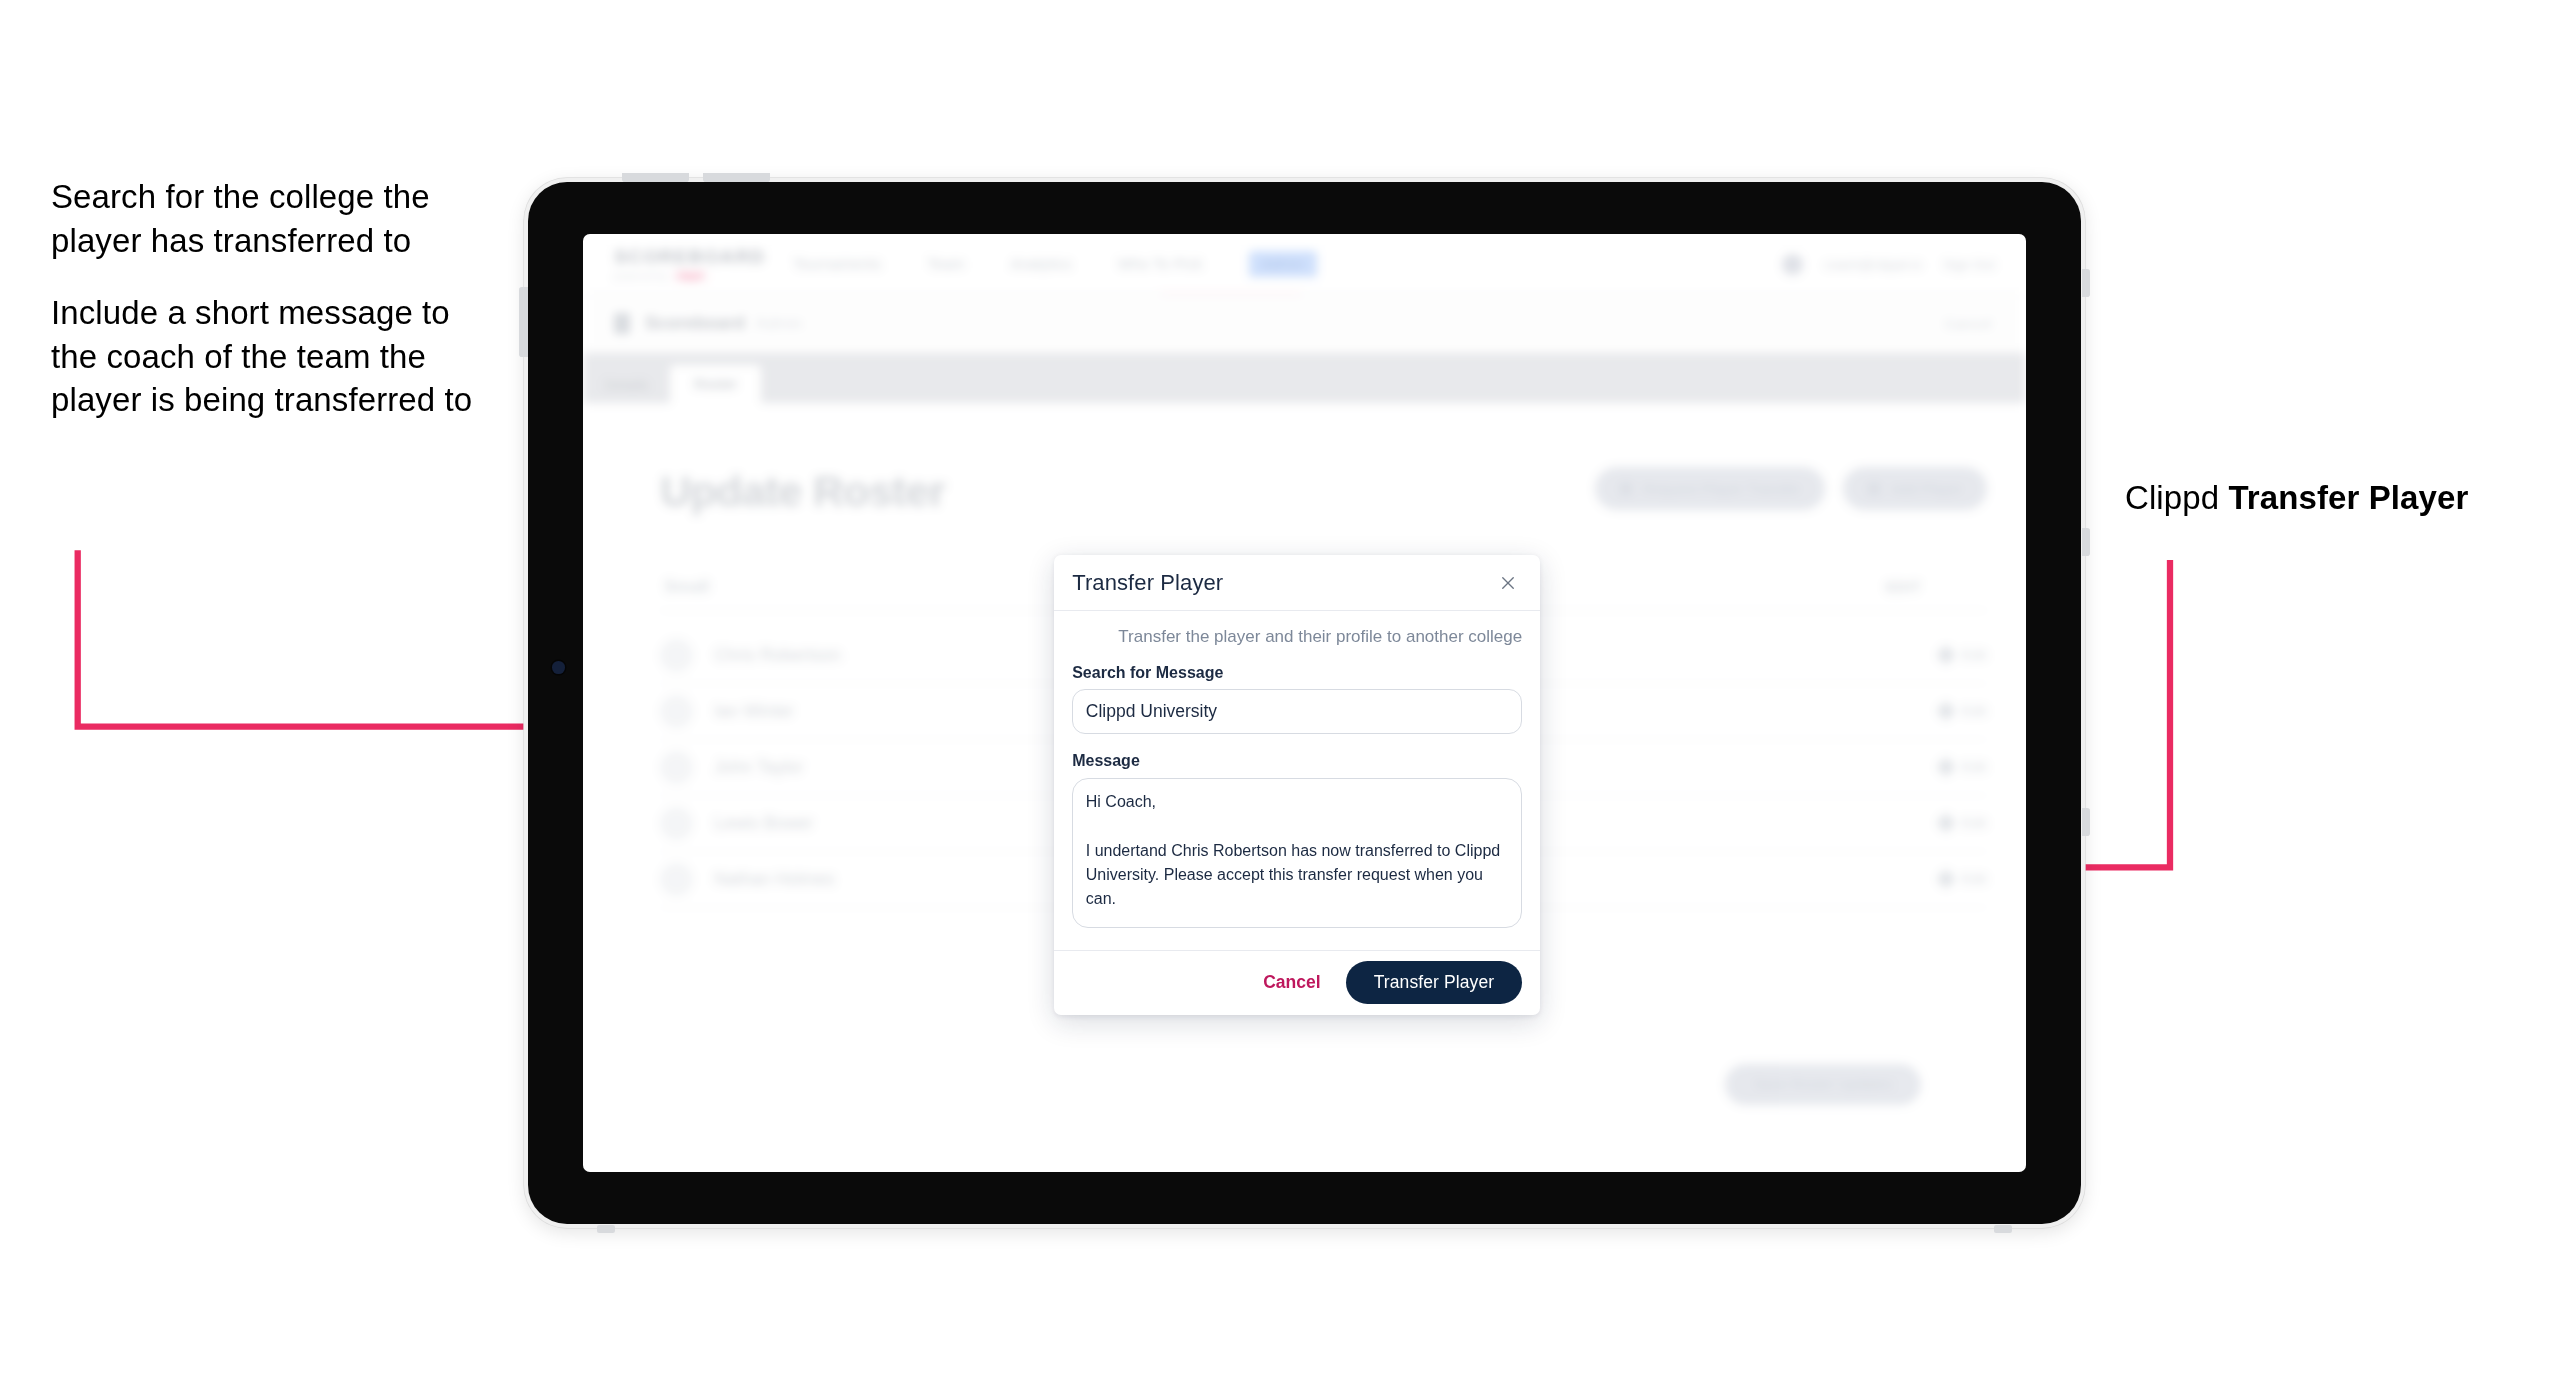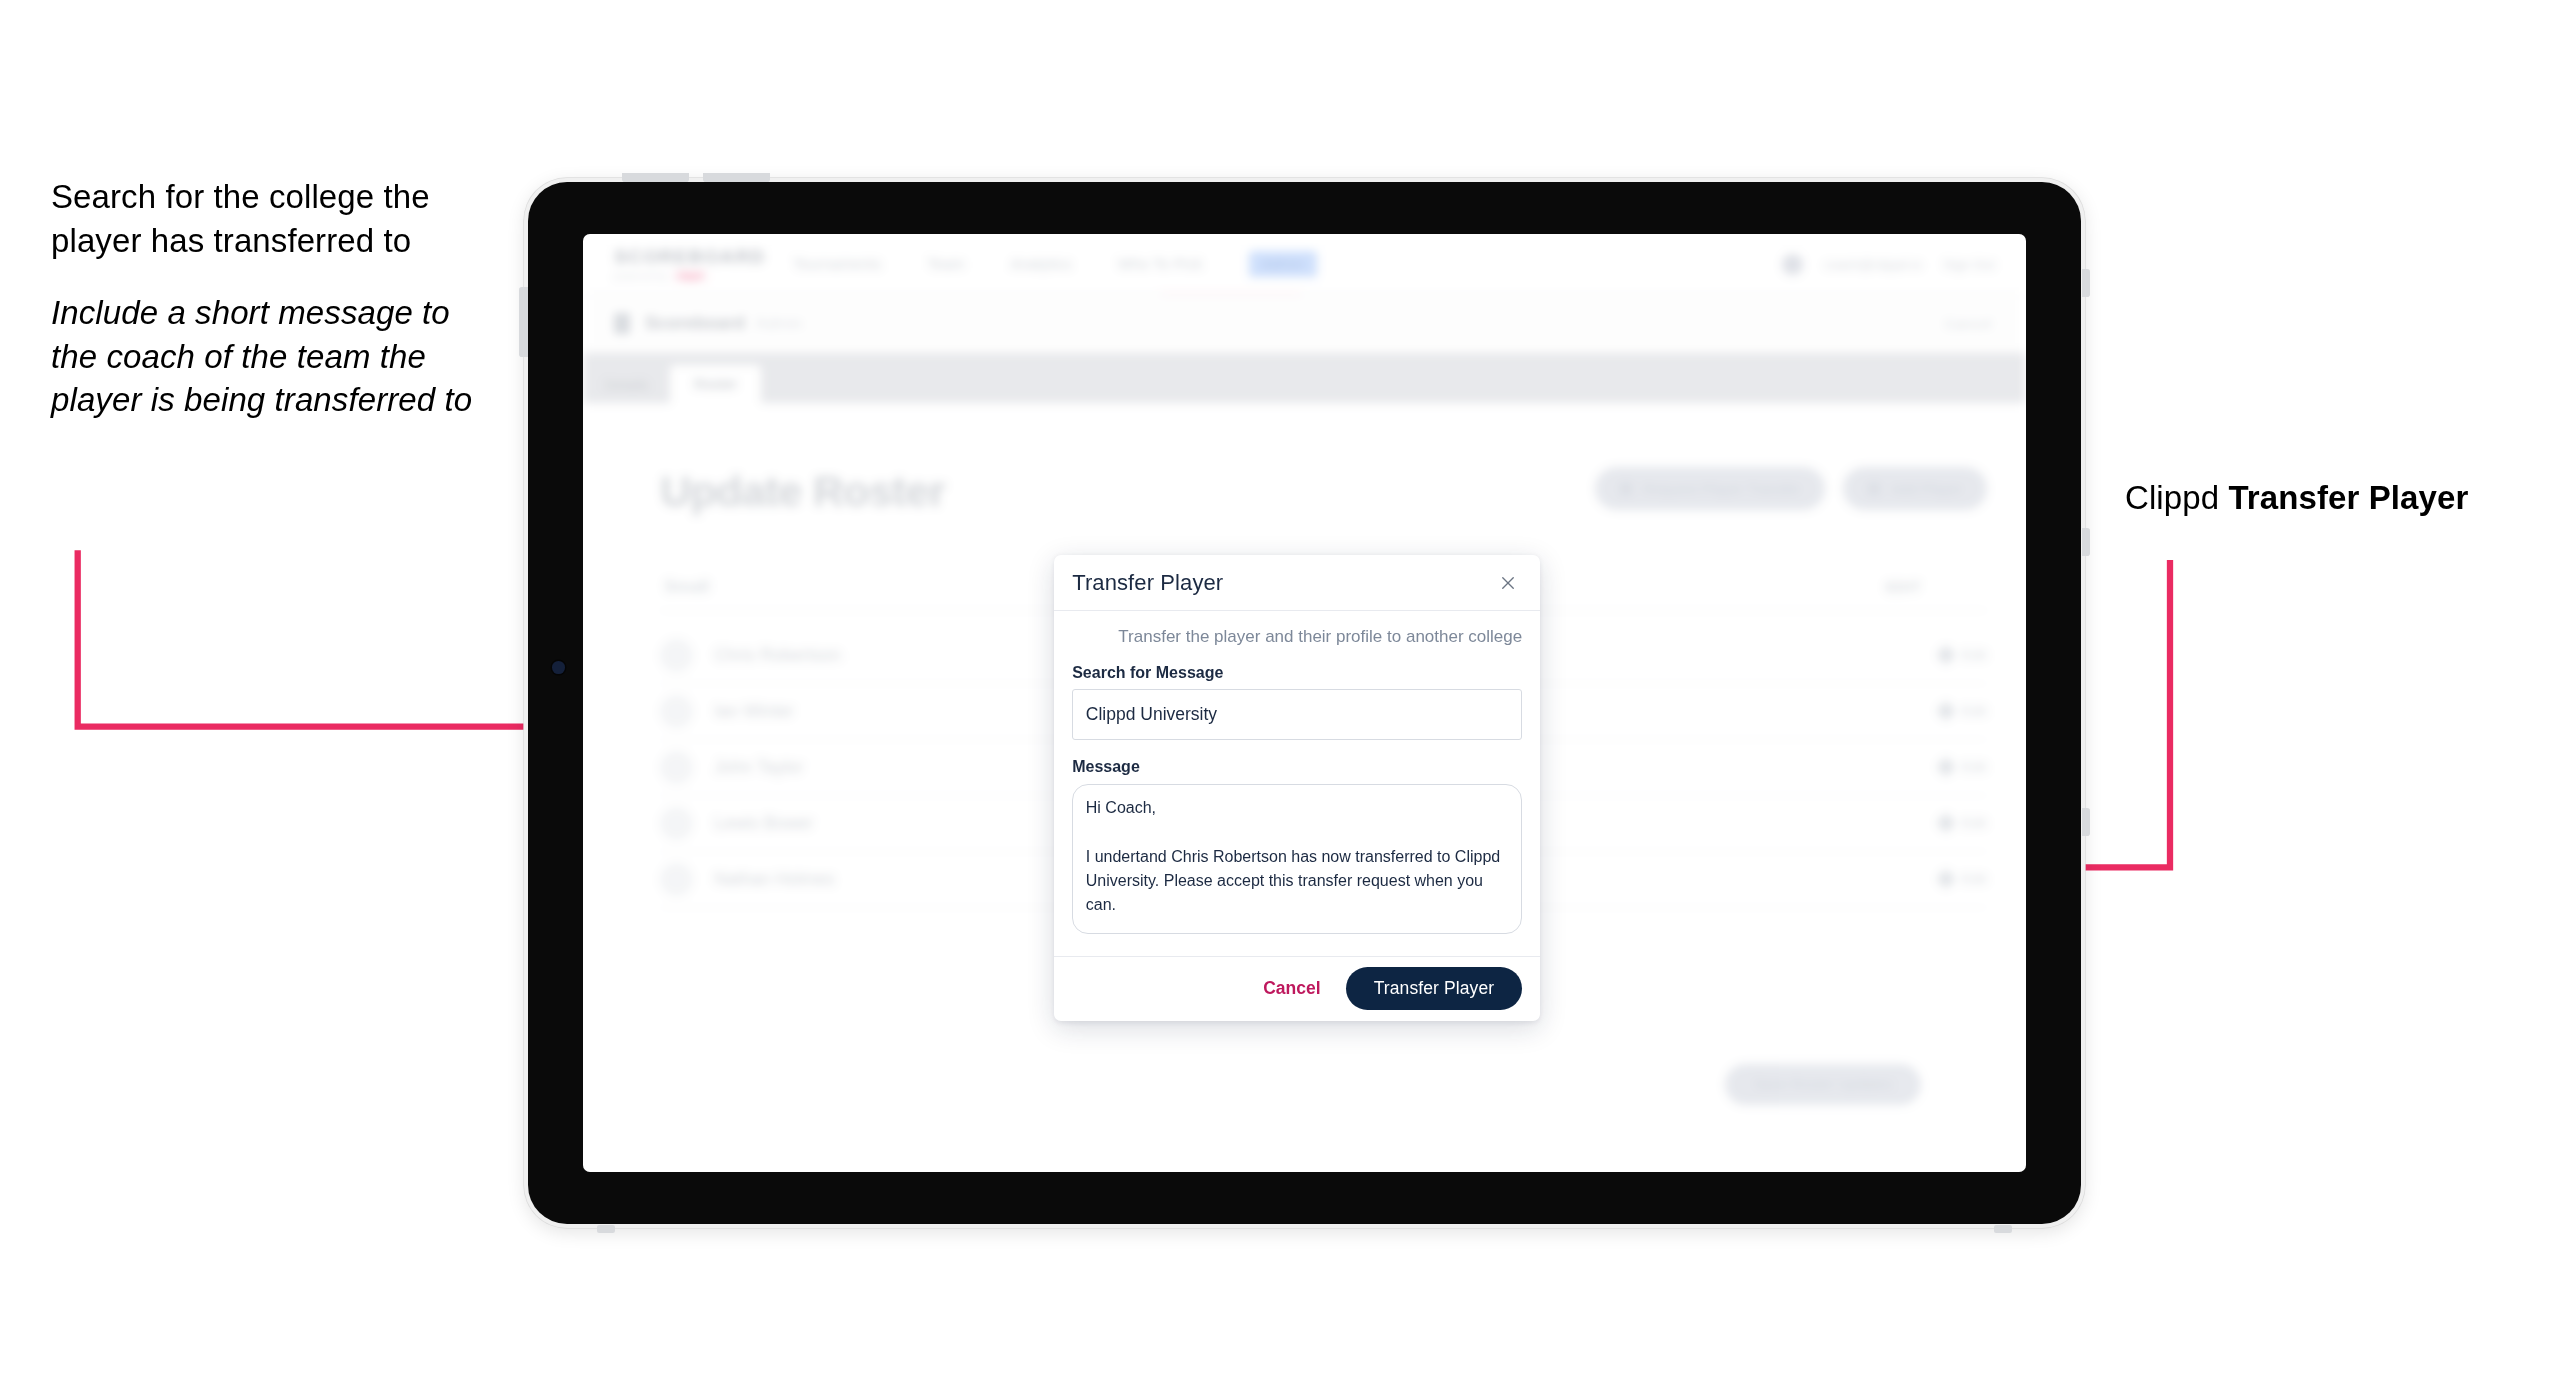--- a/index.html
+++ b/index.html
@@ -15,21 +15,21 @@
   .annot{
     position:absolute;
     color:#000000;
     font-size:33px;
     line-height:1.32;
     font-family:"Liberation Sans", sans-serif;
     letter-spacing:0.1px;
   }
   #annot-left{ left:51px; top:175px; width:434px; }
   #annot-left .para{ margin:0 0 29px 0; }
-  #annot-left .para:last-child{ margin-bottom:16px;font-style:italic; }
+  #annot-left .para:last-child{ margin-bottom:16px; }
   #annot-right{ left:2125px; top:476px; width:420px; white-space:nowrap;}
   #annot-right b{ font-weight:bold; }
 
   
   .arrow-svg{position:absolute;left:0;top:0;width:2576px;height:1386px;pointer-events:none;}
 
   
   #tablet{
     position:absolute;
     left:524px; top:178px;
@@ -145,21 +145,21 @@
   #modal-title{font-size:22px;color:#1c2a42;letter-spacing:0.1px;}
   #modal-close{
     margin-left:auto;width:28px;height:28px;display:flex;align-items:center;justify-content:center;
     cursor:pointer;
   }
   #modal-close svg{display:block;}
   #modal-body{padding:15.4px 18px 19.6px 18px;}
   #modal-sub{font-size:17px;color:#7d8899;margin-bottom:17px;text-align:right;}
   .field-label{font-size:16px;color:#1c2a42;font-weight:bold;margin-bottom:7.7px;}
   #college-input{
-    width:100%;box-sizing:border-box;height:51px;border:0.7px solid #d7dbe2;border-radius:3px;
+    width:100%;box-sizing:border-box;height:45px;border:0.7px solid #d7dbe2;border-radius:13px;
     padding:0 12.6px;font-size:17.5px;color:#1c2a42;font-family:"Liberation Sans", sans-serif;
     background:#ffffff;outline:none;
   }
   #college-input::placeholder{color:#a9b1bd;}
   #msg-gap{height:18px;}
   #message-input{
     width:100%;box-sizing:border-box;height:150px;border:0.7px solid #d7dbe2;border-radius:16px;
     padding:11.2px 12.6px;font-size:16px;line-height:1.52;color:#1c2a42;resize:none;
     font-family:"Liberation Sans", sans-serif;background:#ffffff;outline:none;
   }

